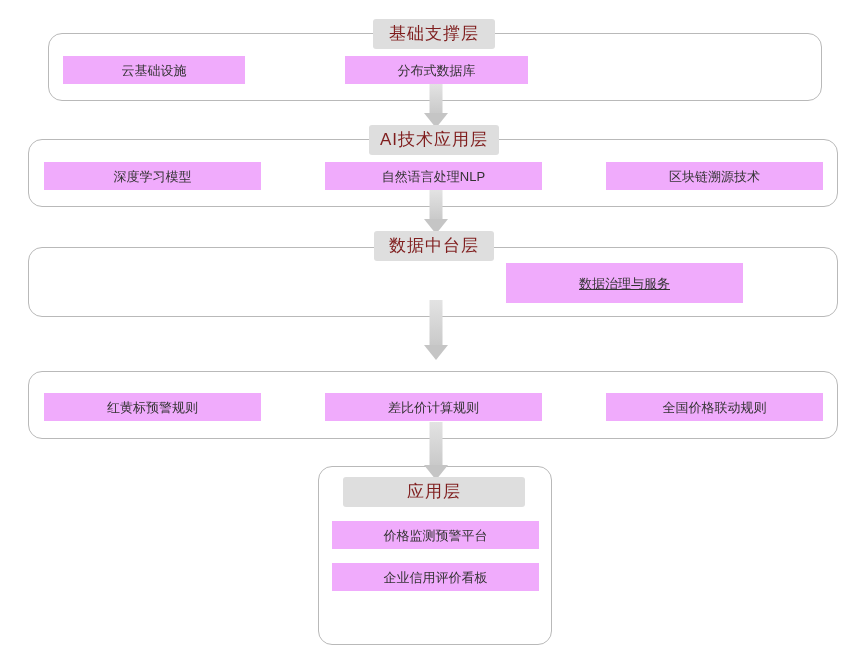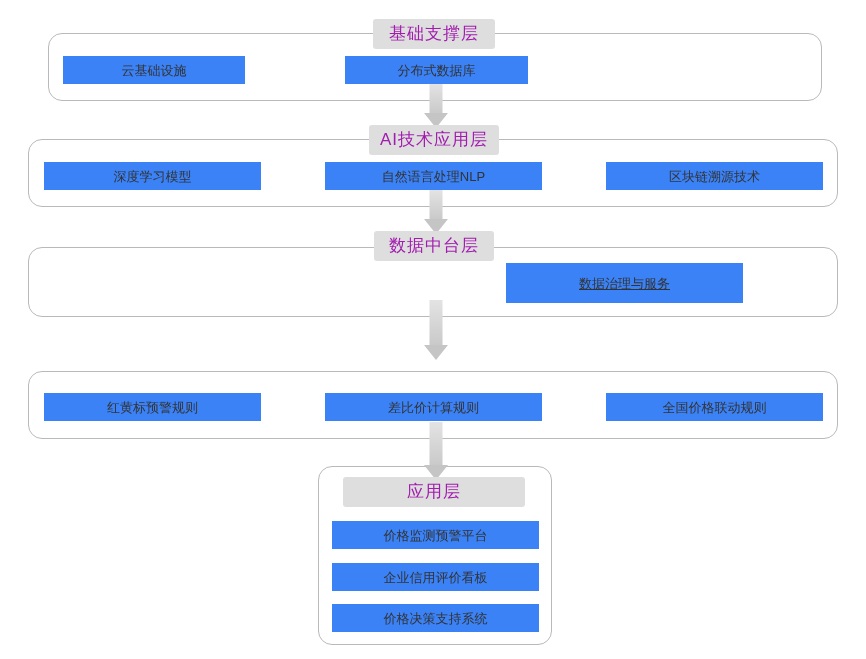--- a/index.html
+++ b/index.html
@@ -30,32 +30,32 @@
 
   
   .layer-title {
     position: absolute;
     box-sizing: border-box;
     height: 30px;
     line-height: 30px;
     text-align: center;
     background: #dedede;
     border-radius: 3px;
-    color: #a21caf;
+    color: #7f1d1d;
     font-size: 17px;
     letter-spacing: 1px;
     white-space: nowrap;
     z-index: 5;
   }
 
   
   .item {
     position: absolute;
     box-sizing: border-box;
-    background: #3b82f6;
+    background: #f0abfc;
     color: #333333;
     font-size: 13px;
     display: flex;
     align-items: center;
     justify-content: center;
     text-align: center;
     line-height: 17px;
     white-space: pre-line;
     z-index: 3;
   }
@@ -127,15 +127,14 @@
 
   <div class="arrow" style="left:423px; top:422px; width:26px; height:58px;">
     <div class="shaft" style="height:44px;"></div>
     <div class="head"></div>
   </div>
 
   <div class="layer" style="left:318px; top:466px; width:234px; height:179px;"></div>
   <div class="layer-title" style="left:343px; top:477px; width:182px;">应用层</div>
   <div class="item" style="left:332px; top:521px; width:207px; height:28px;">价格监测预警平台</div>
   <div class="item" style="left:332px; top:563px; width:207px; height:28px;">企业信用评价看板</div>
-  <div class="item" style="left:332px; top:604px; width:207px; height:28px;">价格决策支持系统</div>
 
 </div>
 
 </body></html>

